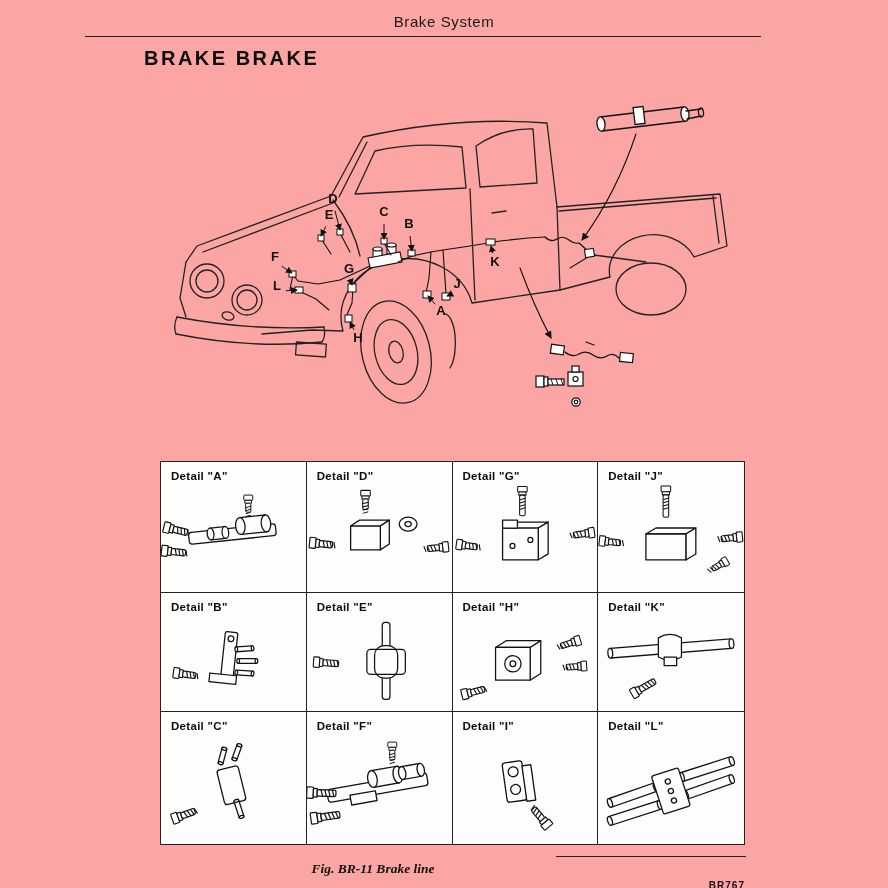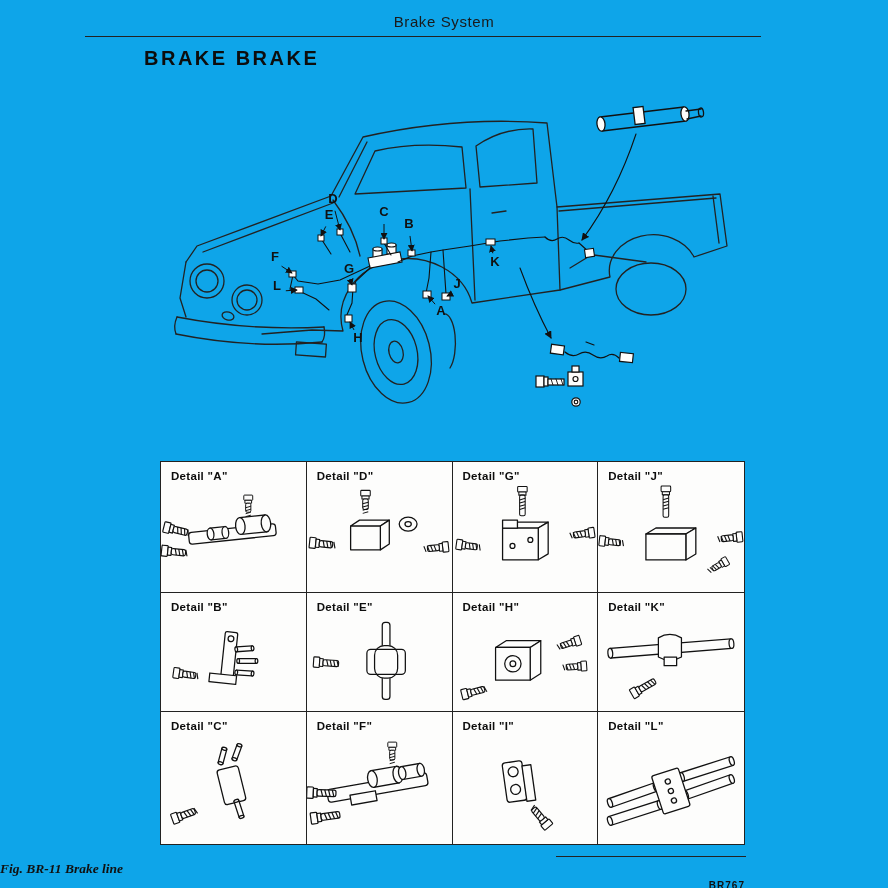--- a/index.html
+++ b/index.html
@@ -1,37 +1,37 @@
 <!DOCTYPE html>
 <html><head>
 <meta charset="utf-8">
 <style>
   html,body{margin:0;padding:0;background:#fdfdfc;}
-  .page{position:relative;width:888px;height:888px;background:#0ea5e9;overflow:hidden;
+  .page{position:relative;width:888px;height:888px;background:#fca5a5;overflow:hidden;
         font-family:"Liberation Sans",sans-serif;color:#111;}
   .header-title{position:absolute;top:13px;left:0;width:888px;text-align:center;
         font-size:15px;letter-spacing:.6px;color:#1a1a1a;}
   .header-rule{position:absolute;top:36px;left:85px;width:676px;height:0;
         border-top:1.6px solid #222;}
   .section-title{position:absolute;top:47px;left:144px;font-size:20px;font-weight:bold;
         letter-spacing:2.5px;color:#0d0d0d;}
   #diagram-svg{position:absolute;top:0;left:0;width:888px;height:460px;}
   .detail-grid{position:absolute;left:160px;top:461px;width:585px;height:384px;
         border:1.6px solid #222;box-sizing:border-box;display:grid;
         grid-template-columns:repeat(4,1fr);grid-template-rows:131px 119px 1fr;background:#fdfdfc;}
   .cell{position:relative;border-right:1px solid #222;border-bottom:1px solid #222;overflow:hidden;}
   .cell:nth-child(4n){border-right:none;}
   .cell:nth-child(n+9){border-bottom:none;}
   .cell-label{position:absolute;top:8px;left:10px;font-size:11.5px;font-weight:bold;
         letter-spacing:.3px;color:#0d0d0d;}
   .cell-art{position:absolute;left:0;top:16px;width:100%;height:calc(100% - 18px);}
   .fig-code{position:absolute;top:840px;left:0;width:745px;text-align:right;
         font-size:10px;font-weight:bold;letter-spacing:1px;margin-top:40px;}
   .fig-rule{position:absolute;top:856px;left:556px;width:190px;height:0;border-top:1.6px solid #222;}
-  .fig-caption{position:absolute;top:861px;left:0;width:746px;text-align:left;
+  .fig-caption{position:absolute;top:861px;left:0;width:746px;text-align:center;
         font-family:"Liberation Serif",serif;font-style:italic;font-weight:bold;font-size:13.5px;}
 </style>
 </head>
 <body>
 
 <div class="page">
 
   <div class="header-title">Brake System</div>
   <div class="header-rule"></div>
   <div class="section-title">BRAKE BRAKE</div>

